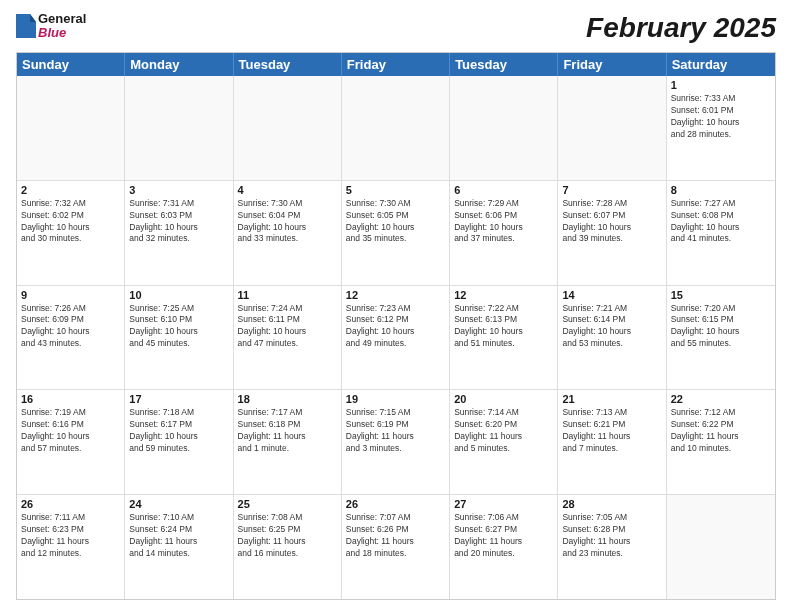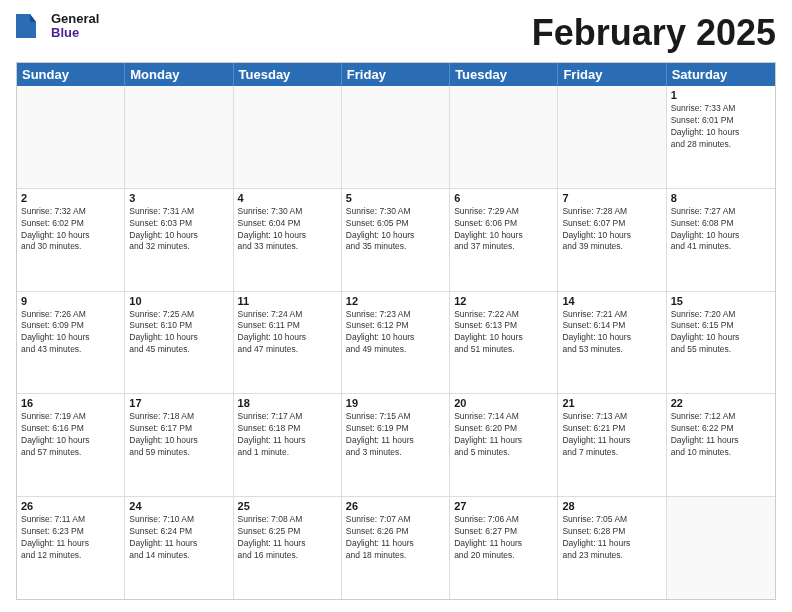--- a/index.html
+++ b/index.html
@@ -19,44 +19,44 @@
     }
     .header {
       display: flex;
       justify-content: space-between;
       align-items: flex-start;
       margin-bottom: 8px;
     }
     .logo {
       display: flex;
       align-items: center;
-      gap: 13px;
     }
     .logo-text {
       display: flex;
       flex-direction: column;
       font-size: 13px;
       font-weight: bold;
       color: #1a1a1a;
       line-height: 1.1;
     }
     .logo-text .general { color: #1a1a1a; }
-    .logo-text .blue { color: #4c1d95; }
+    .logo-text .blue { color: #be185d; font-style: italic; }
     .logo-icon {
       width: 20px;
       height: 24px;
       margin-right: 2px;
     }
     .title-block {
       text-align: right;
     }
     .title-block h1 {
-      font-size: 36px;
+      font-size: 28px;
       font-weight: bold;
       color: #1a1a1a;
+      font-style: italic;
     }
     .title-block h2 {
       font-size: 14px;
       font-weight: normal;
       color: #333;
     }
     .calendar {
       flex: 1;
       display: flex;
       flex-direction: column;

